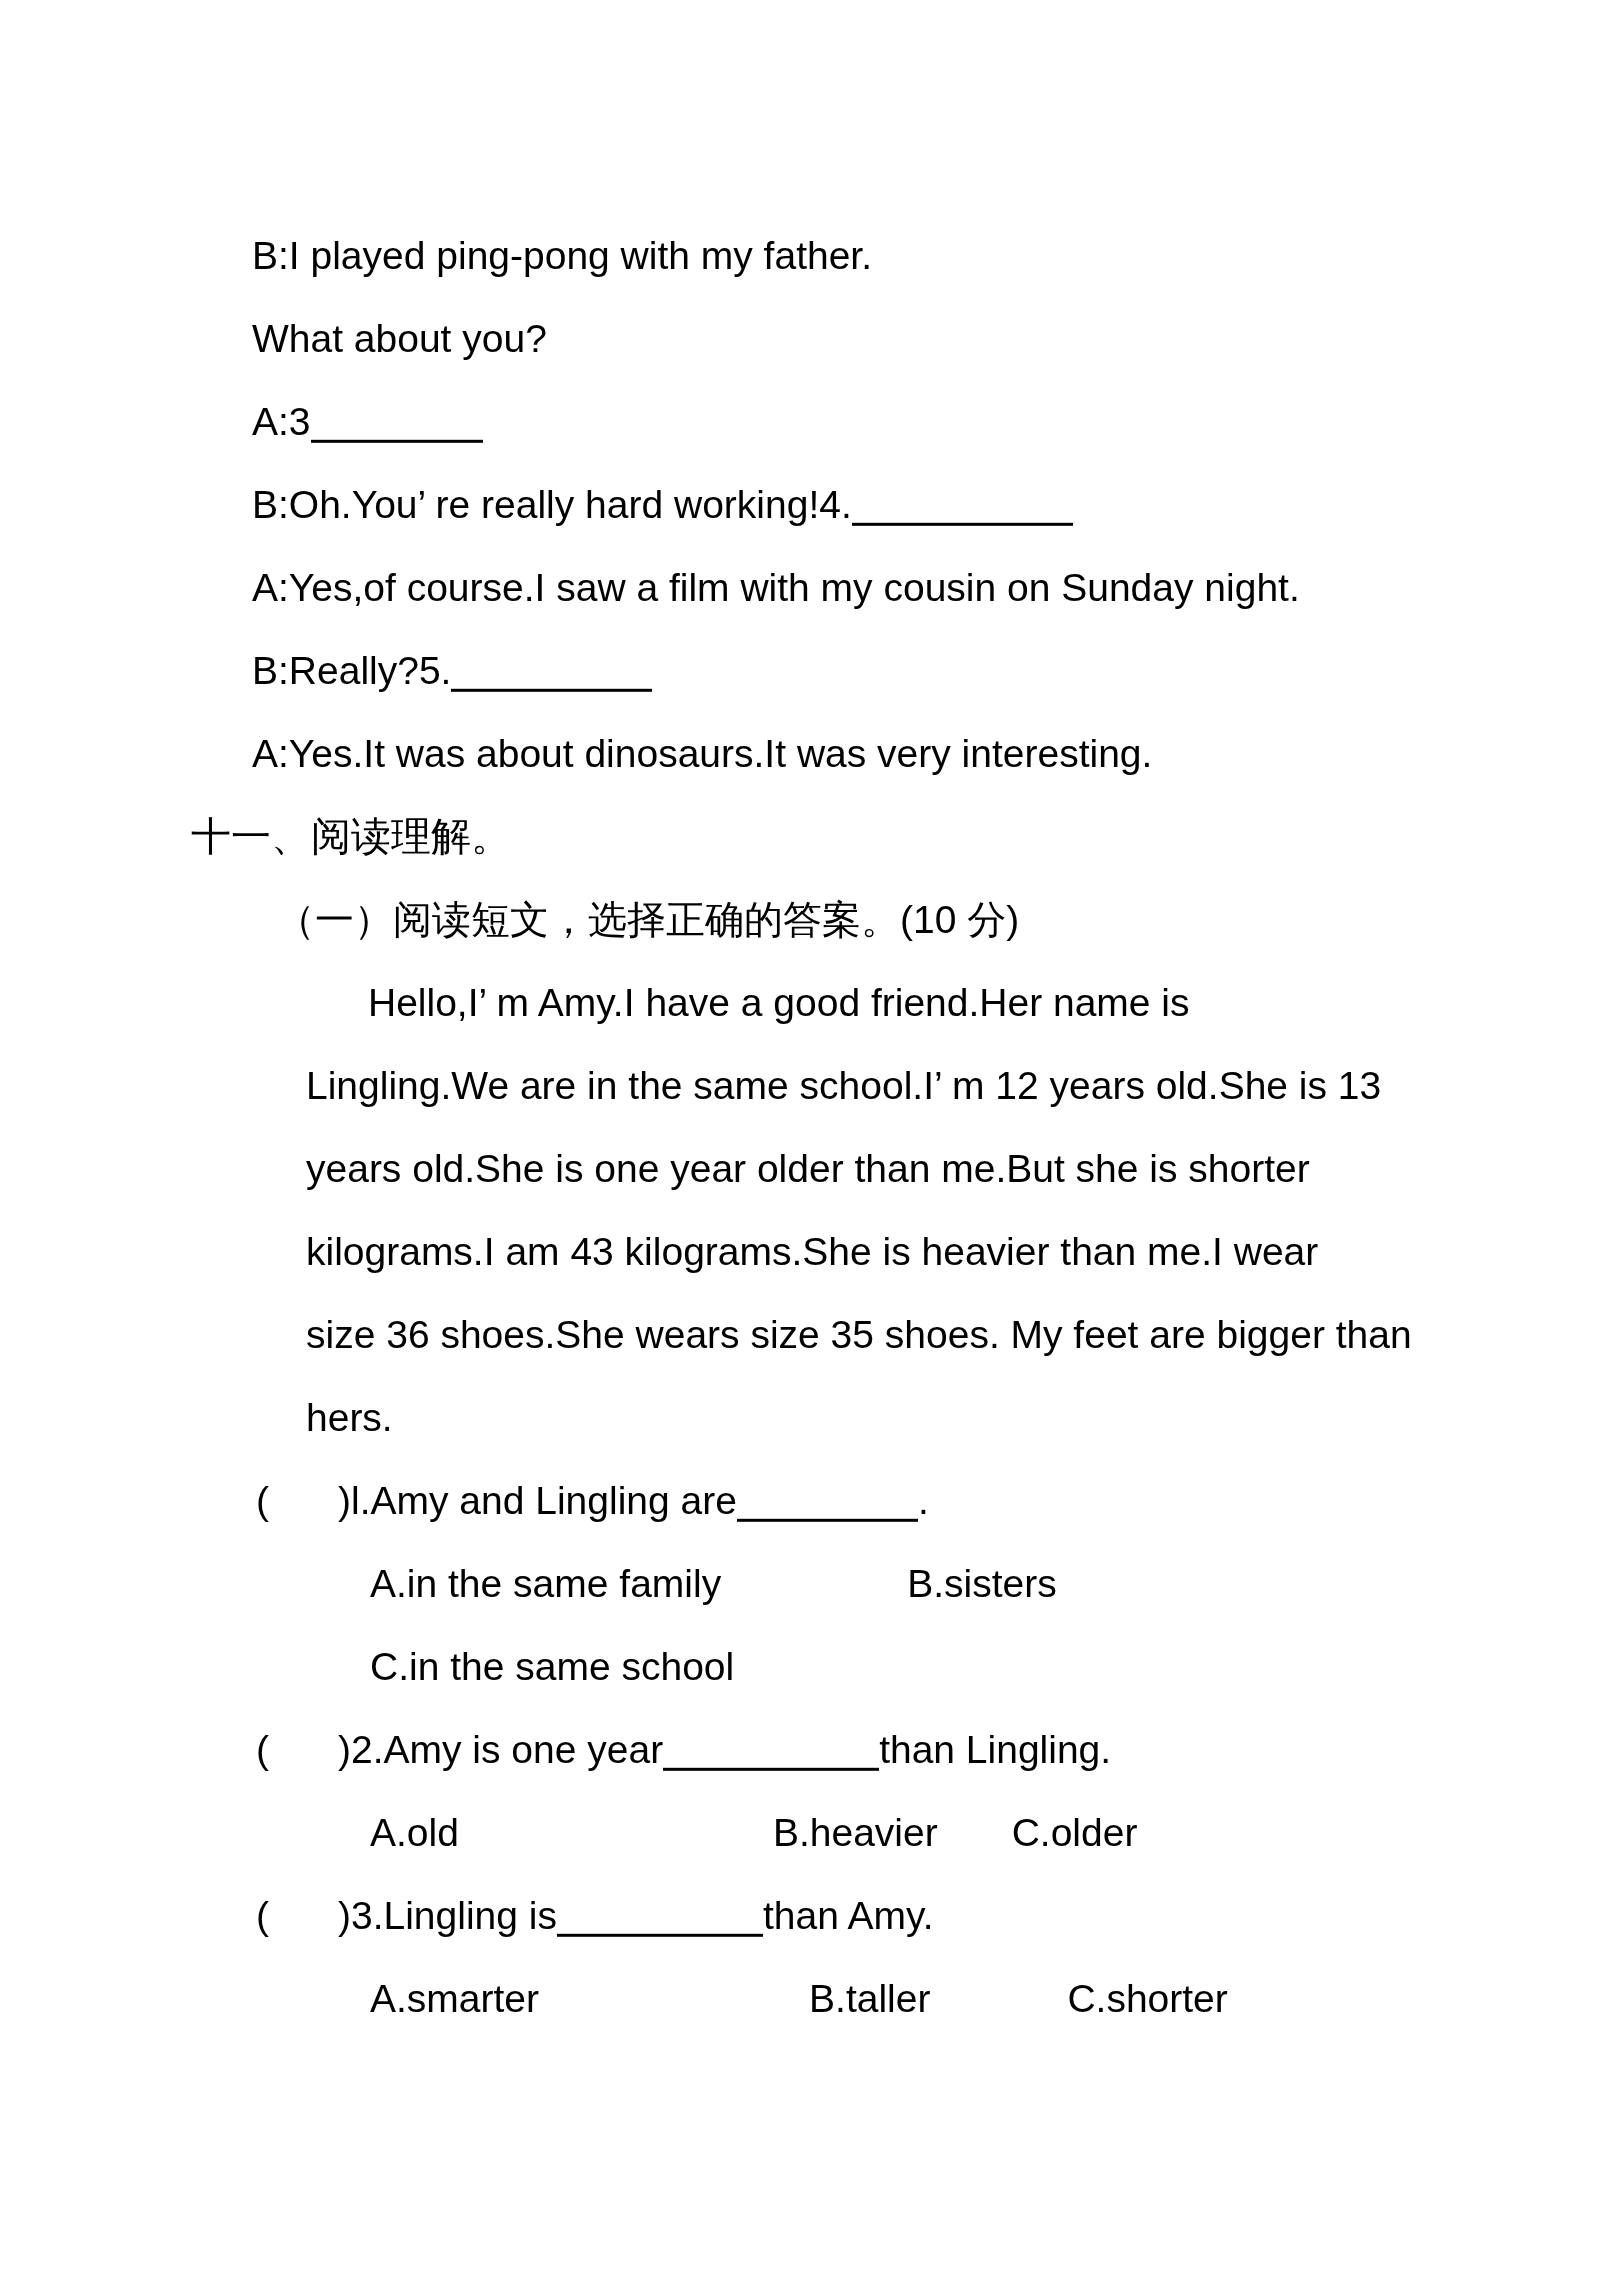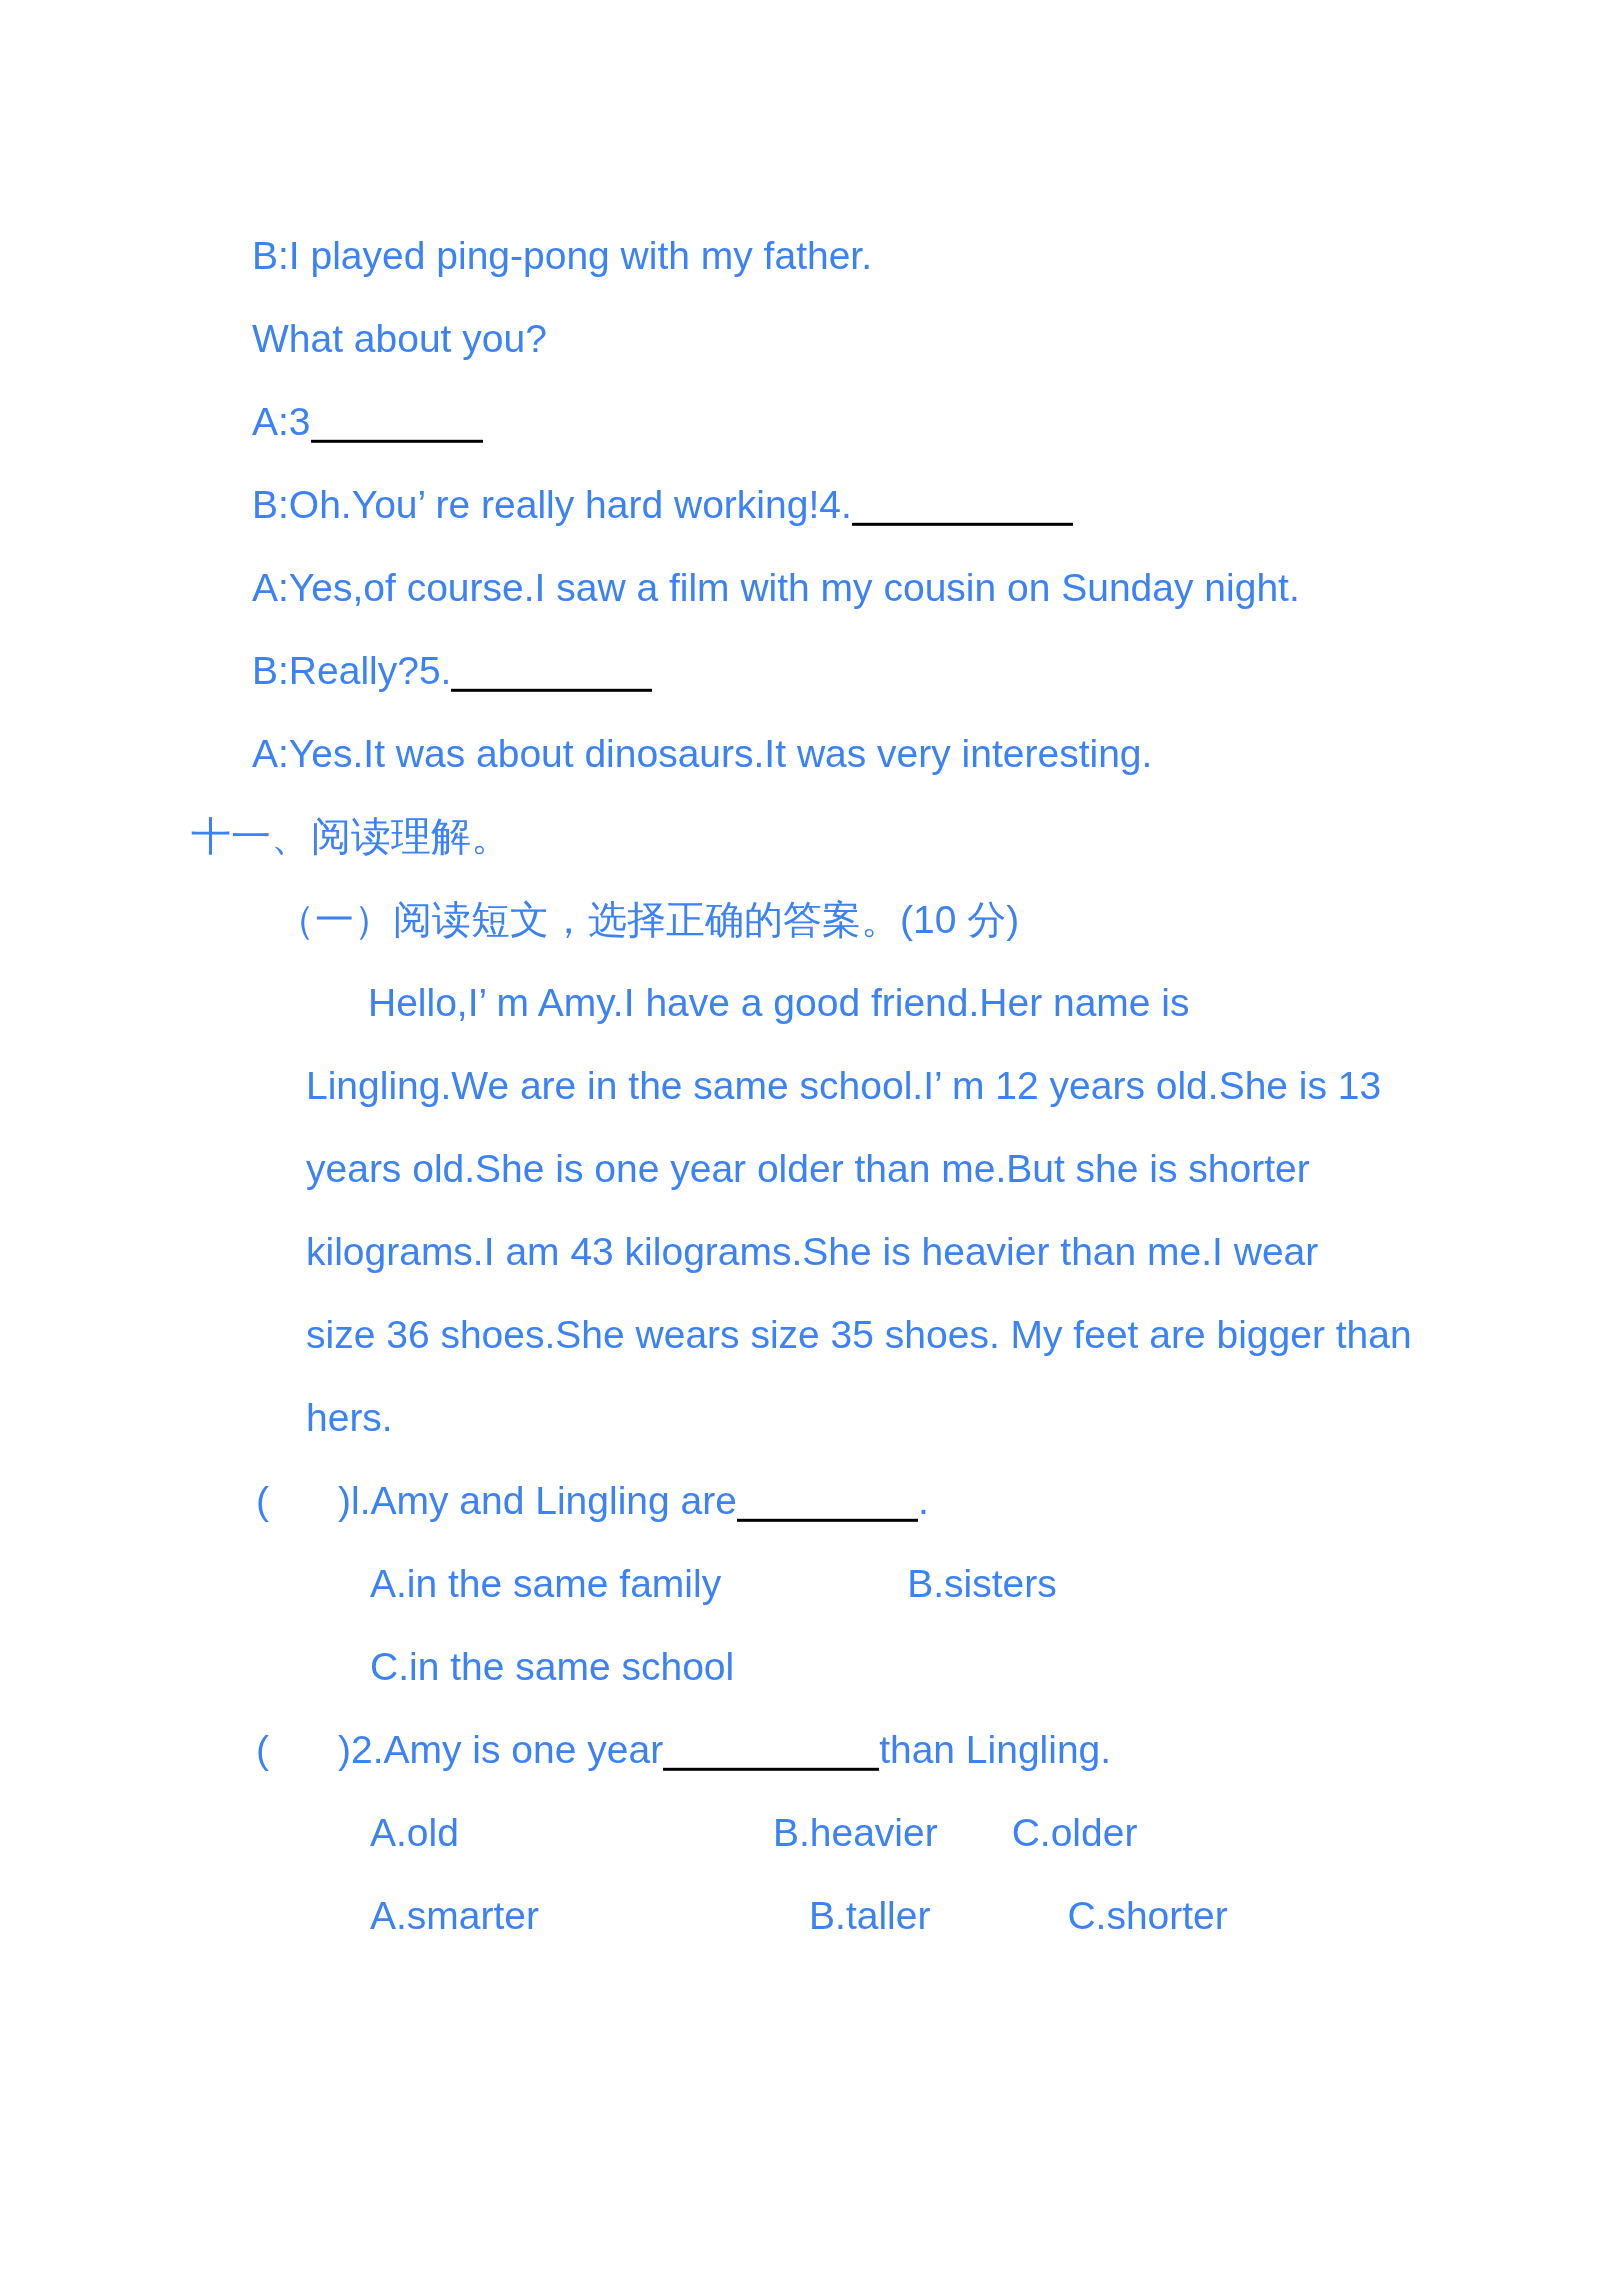--- a/index.html
+++ b/index.html
@@ -1,21 +1,21 @@
 <!DOCTYPE html>
 <html><head>
 <meta charset="utf-8">
 <style>
   html, body { margin: 0; padding: 0; background: #ffffff; }
   .page {
     position: relative;
     width: 1621px;
     height: 2293px;
     background: #ffffff;
-    color: #3b82f6;
+    color: #000000;
     font-family: "Liberation Sans", "DejaVu Sans", sans-serif;
     font-size: 39px;
     box-sizing: border-box;
     padding-top: 214px;
     overflow: hidden;
   }
   .line {
     height: 83px;
     line-height: 83px;
     white-space: pre;
@@ -47,16 +47,17 @@
       <div class="line" style="margin-left: 306px;"><span>Lingling.We are in the same school.I’ m 12 years old.She is 13</span></div>
       <div class="line" style="margin-left: 306px;"><span>years old.She is one year older than me.But she is shorter</span></div>
       <div class="line" style="margin-left: 306px;"><span>kilograms.I am 43 kilograms.She is heavier than me.I wear</span></div>
       <div class="line" style="margin-left: 306px;"><span>size 36 shoes.She wears size 35 shoes. My feet are bigger than</span></div>
       <div class="line" style="margin-left: 306px;"><span>hers.</span></div>
       <div class="line" style="margin-left: 256px;"><span>(</span><span class="gap" style="width: 69px;"></span><span>)l.Amy and Lingling are</span><span class="blank" style="width: 181px;"></span><span>.</span></div>
       <div class="line" style="margin-left: 370px;"><span>A.in the same family</span><span class="gap" style="width: 186px;"></span><span>B.sisters</span></div>
       <div class="line" style="margin-left: 370px;"><span>C.in the same school</span></div>
       <div class="line" style="margin-left: 256px;"><span>(</span><span class="gap" style="width: 69px;"></span><span>)2.Amy is one year</span><span class="blank" style="width: 216px;"></span><span>than Lingling.</span></div>
       <div class="line" style="margin-left: 370px;"><span>A.old</span><span class="gap" style="width: 314px;"></span><span>B.heavier</span><span class="gap" style="width: 74px;"></span><span>C.older</span></div>
+      <div class="line" style="margin-left: 256px;"><span>(</span><span class="gap" style="width: 69px;"></span><span>)3.Lingling is</span><span class="blank" style="width: 206px;"></span><span>than Amy.</span></div>
       <div class="line" style="margin-left: 370px;"><span>A.smarter</span><span class="gap" style="width: 270px;"></span><span>B.taller</span><span class="gap" style="width: 137px;"></span><span>C.shorter</span></div>
     </div>
 </div>
 
 
 </body></html>

